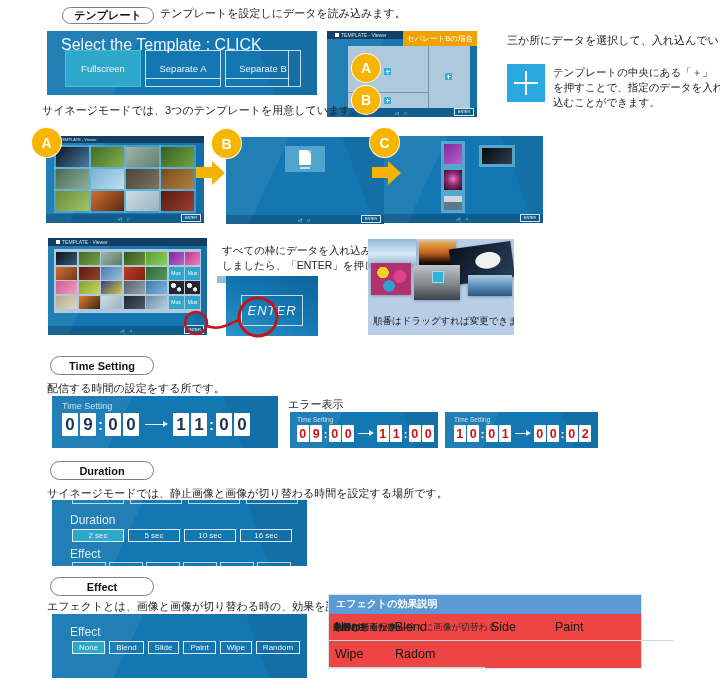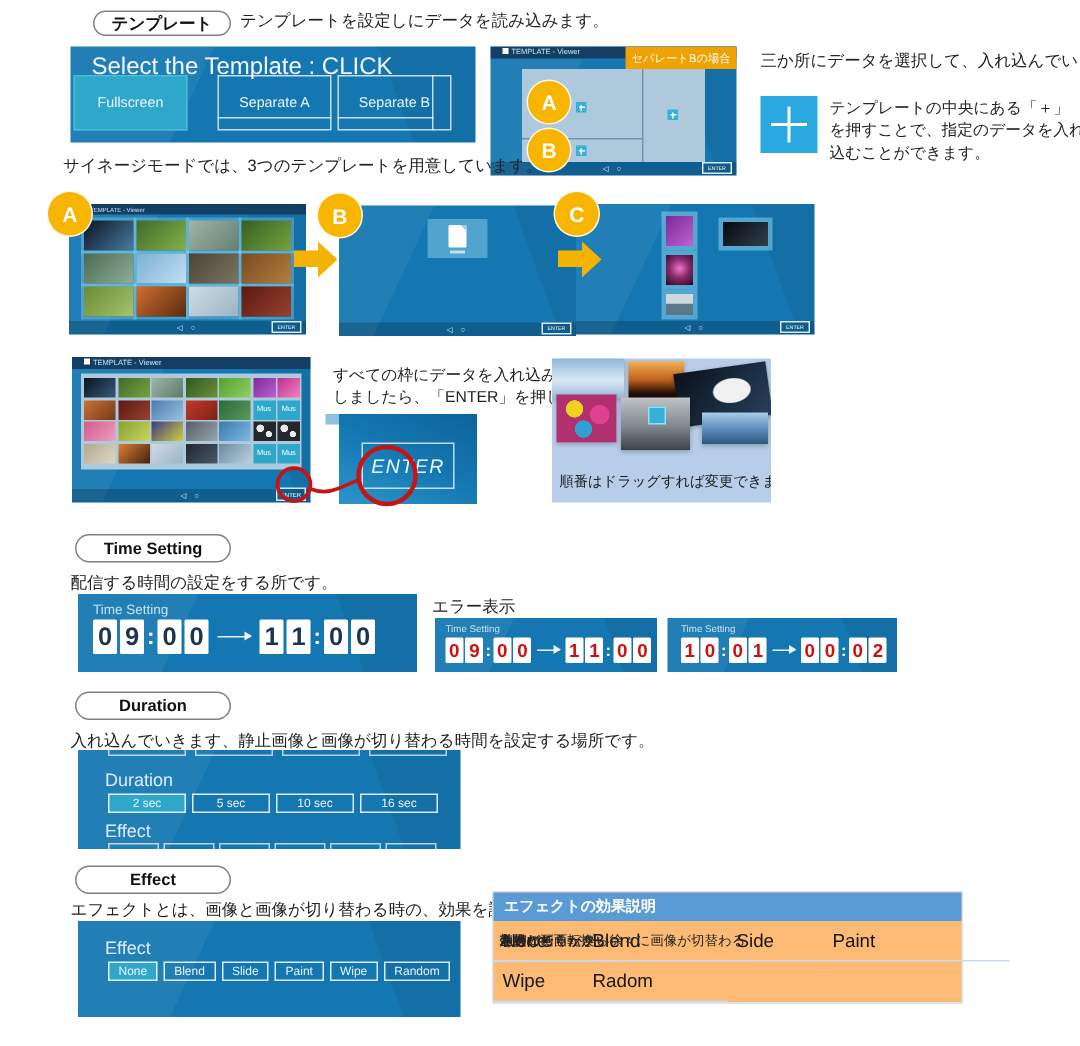--- a/index.html
+++ b/index.html
@@ -99,51 +99,51 @@
   .small .arrowline{width:15px;margin:0 3px}
   .red .dcard{color:#cc1111}
   
   .optrow{position:absolute;display:flex;gap:4px;z-index:1}
   .opt{box-sizing:border-box;height:13px;border:1px solid rgba(255,255,255,.85);color:#eaf5fb;
         font-size:8px;display:flex;align-items:center;justify-content:center;padding:0 6px}
   .opt.sel{background:#2ea7cb}
   .optrow.wide .opt{width:52px;padding:0}
   .frag{position:absolute;border:1px solid rgba(255,255,255,.7);box-sizing:border-box;height:8px;z-index:1}
   
-  .etable{position:absolute;left:328px;top:594px;width:314px;background:#fdba74;border:1px solid #d9e4f1;box-sizing:border-box}
+  .etable{position:absolute;left:328px;top:594px;width:314px;background:#ef4444;border:1px solid #d9e4f1;box-sizing:border-box}
   .ethead{background:#5b9bd5;color:#fff;font-size:10px;font-weight:bold;padding:2px 7px 3px}
   .etgrid{display:grid;grid-template-columns:60px 96px 64px 124px}
   .tcell{border-bottom:1px solid #ccd9ea;display:flex;align-items:center;box-sizing:border-box;min-height:27px}
   .tcell.term{font-size:12.5px;color:#151515;padding:4px 6px}
   .tcell.desc{font-size:9px;color:#222;padding:4px 4px;line-height:1.35}
   .note{position:absolute;font-size:10.5px;color:#222;line-height:1.45;white-space:nowrap}
 </style>
 </head>
 <body>
 
 <div class="page">
 
   <div class="pill" style="left:62px;top:7px;width:92px;height:17px">テンプレート</div>
   <div class="desc" style="left:160px;top:6px">テンプレートを設定しにデータを読み込みます。</div>
 
   <div class="bluepanel" style="left:47px;top:31px;width:270px;height:64px">
     <div class="seltitle">Select the Template : CLICK</div>
-    <div class="selbtn solid" style="left:2px">Fullscreen</div>
+    <div class="selbtn solid" style="left:18px">Fullscreen</div>
     <div class="selbtn" style="left:178px">
       <span>Separate B</span>
       <span class="hline part"></span>
       <span class="vline"></span>
     </div>
     <div class="selbtn" style="left:98px">
       <span>Separate A</span>
       <span class="hline"></span>
     </div>
   </div>
 
-  <div class="bluepanel" style="left:327px;top:31px;width:164px;height:86px">
+  <div class="bluepanel" style="left:327px;top:31px;width:150px;height:86px">
     <div class="titlebar">TEMPLATE - Viewer</div>
     <div class="badge">セパレートBの場合</div>
     <div class="innerlight" style="left:21px;top:15px;width:122px;height:62px">
       <div class="gridline" style="left:80px;top:0;bottom:0;width:1px"></div>
       <div class="gridline" style="left:0;width:80px;top:46px;height:1px"></div>
       <div class="plus-tile" style="left:36px;top:22px"></div>
       <div class="plus-tile" style="left:97px;top:27px"></div>
       <div class="plus-tile" style="left:36px;top:51px"></div>
     </div>
     <div class="marker inpanel" style="left:24px;top:22px">A</div>
@@ -347,21 +347,21 @@
           <span class="dcard">0</span>
           <span class="dcard">0</span>
           <span class="colon">:</span>
           <span class="dcard">0</span>
           <span class="dcard">2</span>
         </div>
     </div>
   </div>
 
   <div class="pill" style="left:50px;top:461px">Duration</div>
-  <div class="desc" style="left:47px;top:486px">入れ込んでいきます、静止画像と画像が切り替わる時間を設定する場所です。</div>
+  <div class="desc" style="left:47px;top:486px">サイネージモードでは、静止画像と画像が切り替わる時間を設定する場所です。</div>
 
   <div class="bluepanel" style="left:52px;top:500px;width:255px;height:66px">
     <div class="frag" style="left:20px;top:-4px;width:52px"></div>
     <div class="frag" style="left:78px;top:-4px;width:52px"></div>
     <div class="frag" style="left:136px;top:-4px;width:52px"></div>
     <div class="frag" style="left:194px;top:-4px;width:52px"></div>
     <div class="plabel" style="left:18px;top:13px">Duration</div>
     <div class="optrow wide" style="left:20px;top:29px">
         <div class="opt sel">2 sec</div>
         <div class="opt">5 sec</div>

